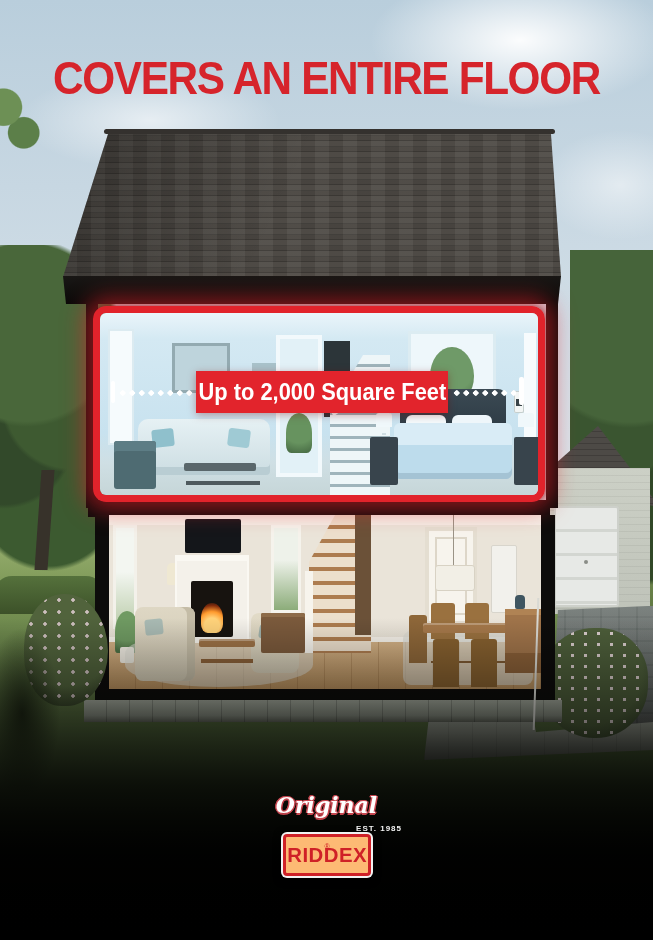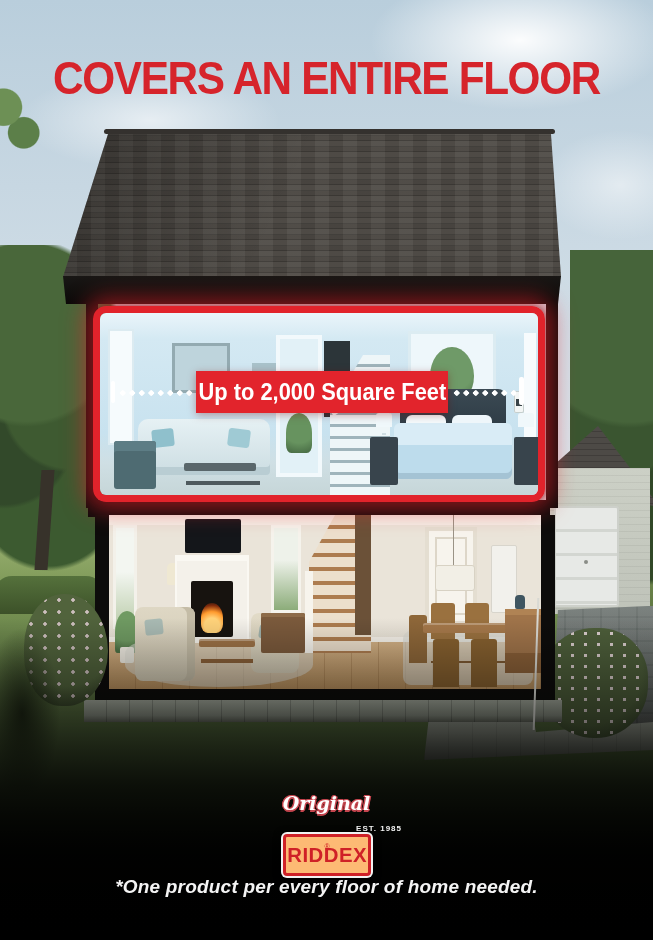--- a/index.html
+++ b/index.html
@@ -205,21 +205,21 @@
                linear-gradient(180deg,#a3a99c,#868c80 70%,#5e6258);}
   .power-cord{left:535px;top:598px;width:2px;height:132px;background:#d9d9d3;transform:rotate(2deg);}
 
   
   .vignette{left:0;top:618px;width:653px;height:322px;
     background:linear-gradient(180deg,rgba(0,0,0,0) 0%,rgba(0,0,0,.42) 28%,rgba(0,0,0,.8) 52%,rgba(0,0,0,.96) 72%,#000 100%);}
   .headline{left:0;top:50px;width:653px;text-align:center;color:#d6242b;
     font-size:47px;font-weight:bold;letter-spacing:-1.5px;transform:scaleX(.9);transform-origin:center;
     white-space:nowrap;}
   .logo-script{left:0;top:792px;width:653px;text-align:center;color:#fff;
-    font-family:"DejaVu Serif",serif;font-style:italic;font-weight:bold;font-size:19px;
+    font-family:"DejaVu Serif",serif;font-style:italic;font-weight:bold;font-size:22px;
     text-shadow:1.5px 0 #c4454e,-1.5px 0 #c4454e,0 1.5px #c4454e,0 -1.5px #c4454e,1px 1px #c4454e,-1px -1px #c4454e;}
   .logo-est{left:252px;top:824px;width:150px;text-align:right;color:#f3f3f3;
     font-size:8px;font-weight:bold;letter-spacing:1px;}
   .riddex-badge{left:283px;top:834px;width:88px;height:42px;background:#fdba74;
     border:3px solid #cf2127;border-radius:4px;display:flex;align-items:center;justify-content:center;
     box-shadow:0 0 0 2px rgba(255,255,255,.95),0 2px 10px rgba(0,0,0,.6);}
   .riddex-badge b{position:static;color:#cf2127;font-size:21px;font-weight:bold;letter-spacing:.5px;
     transform:scaleX(.97);white-space:nowrap;}
   .riddex-badge sup{position:static;color:#cf2127;font-size:7px;align-self:flex-start;margin-top:6px;}
   .disclaimer{left:0;top:876px;width:653px;text-align:center;color:#f4f4f4;
@@ -343,15 +343,14 @@
   <div class="bush-dark-left"></div>
   <div class="vignette"></div>
 
   <div class="headline">COVERS AN ENTIRE FLOOR</div>
   <div class="logo-script">Original</div>
   <div class="logo-est">EST. 1985</div>
   <div class="riddex-badge">
     <b>RIDDEX</b>
       <sup>®</sup>
   </div>
-  <div class="disclaimer">*One product per every floor of home needed.</div>
 
 </div>
 
 </body></html>

